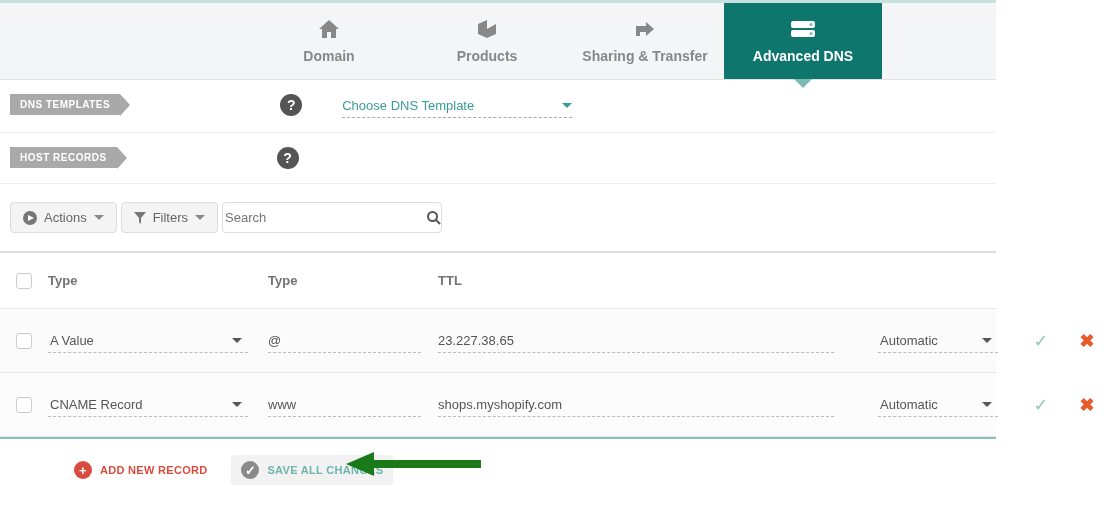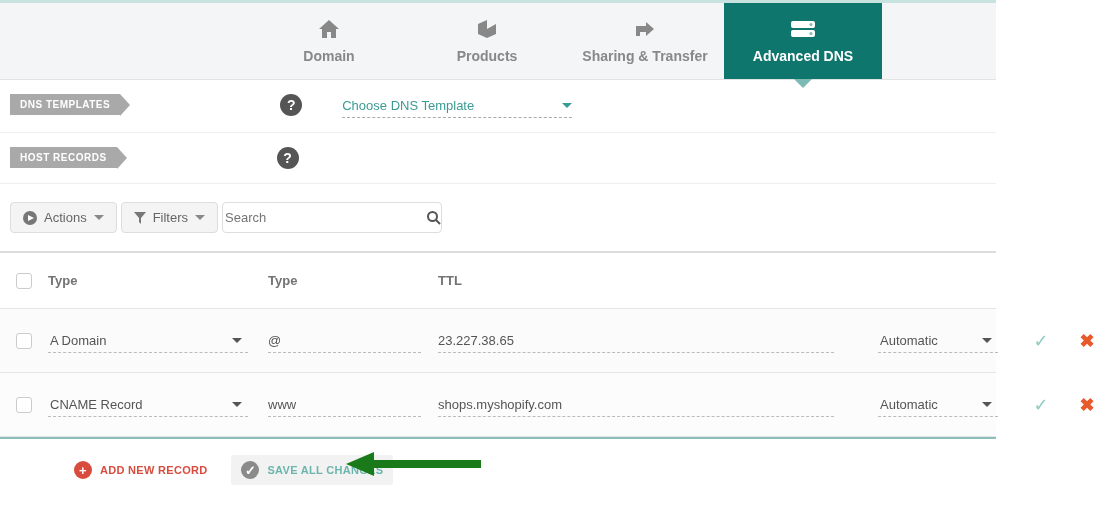--- a/index.html
+++ b/index.html
@@ -226,21 +226,21 @@
       <div>TTL</div>
       <div></div>
         <div></div>
     </div>
 
     <div class="trow">
       <div>
           <div class="chk"></div>
         </div>
       <div class="cell-select">
-        <span>A Domain</span>
+        <span>A Value</span>
         <span class="caret-down" style="border-top-color:#555"></span>
       </div>
       <div><input class="cell-input" value="@" style=""></div>
       <div><input class="cell-input" value="23.227.38.65" style=""></div>
       <div class="cell-select">
         <span>Automatic</span>
         <span class="caret-down" style="border-top-color:#555"></span>
       </div>
       <div class="chk-icon">✓</div>
       <div class="x-icon">✖</div>

